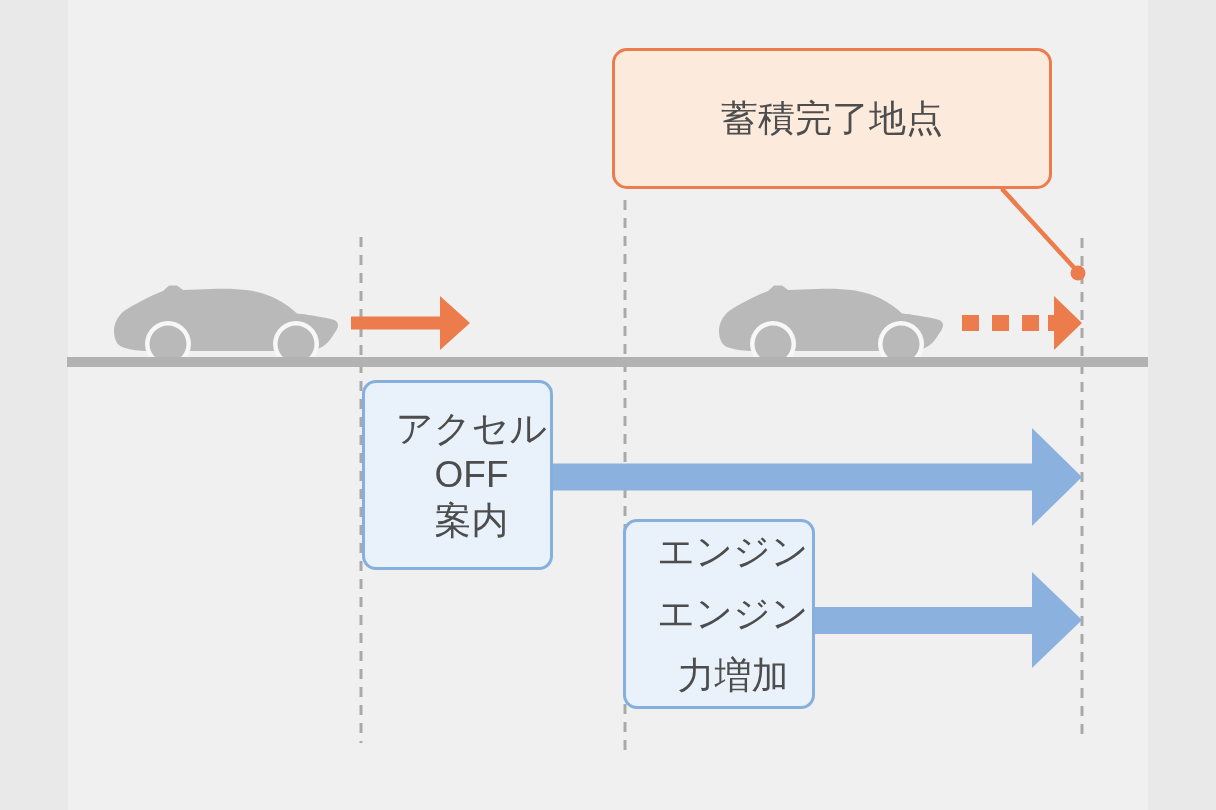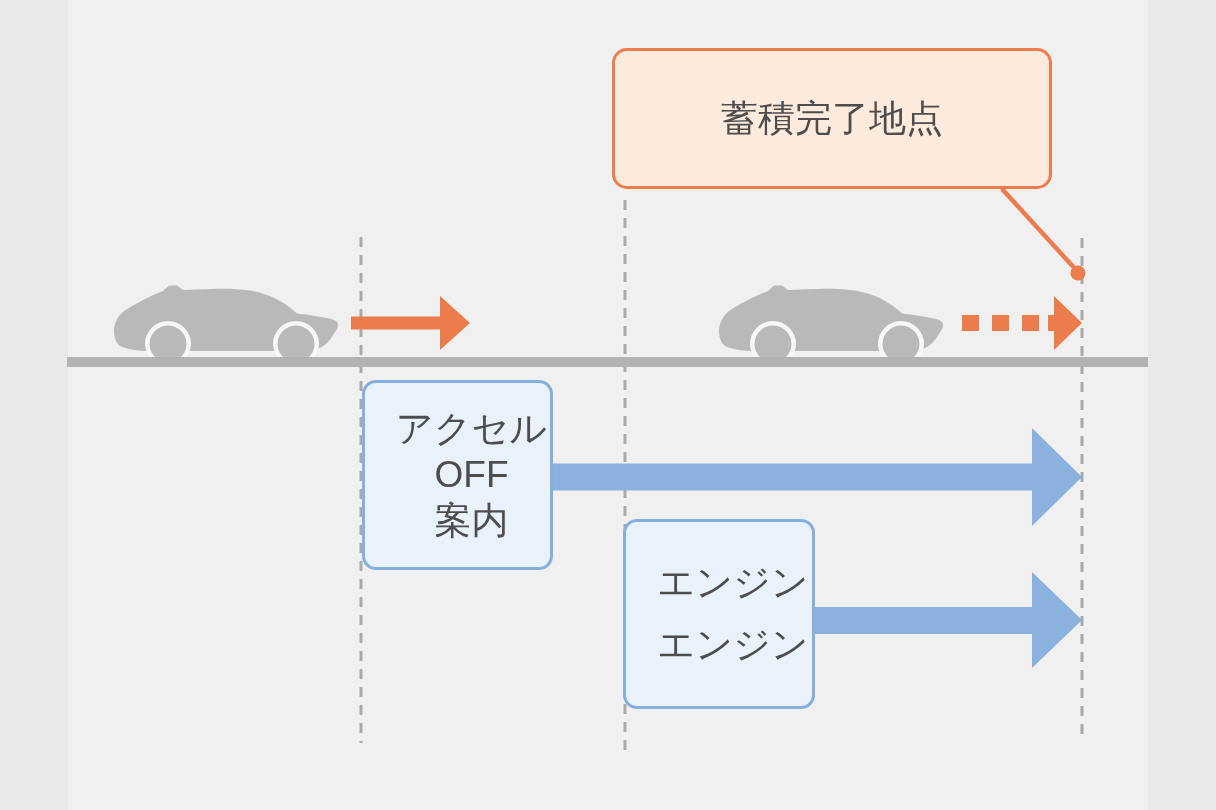--- a/index.html
+++ b/index.html
@@ -133,15 +133,16 @@
 
   <div class="label-box box-accel">
     <span>アクセル</span>
     <span>OFF</span>
     <span>案内</span>
   </div>
 
   <div class="label-box box-engine">
     <span>エンジン</span>
     <span>エンジン</span>
+    <span>力増加</span>
   </div>
 
 </div>
 
 </body></html>

